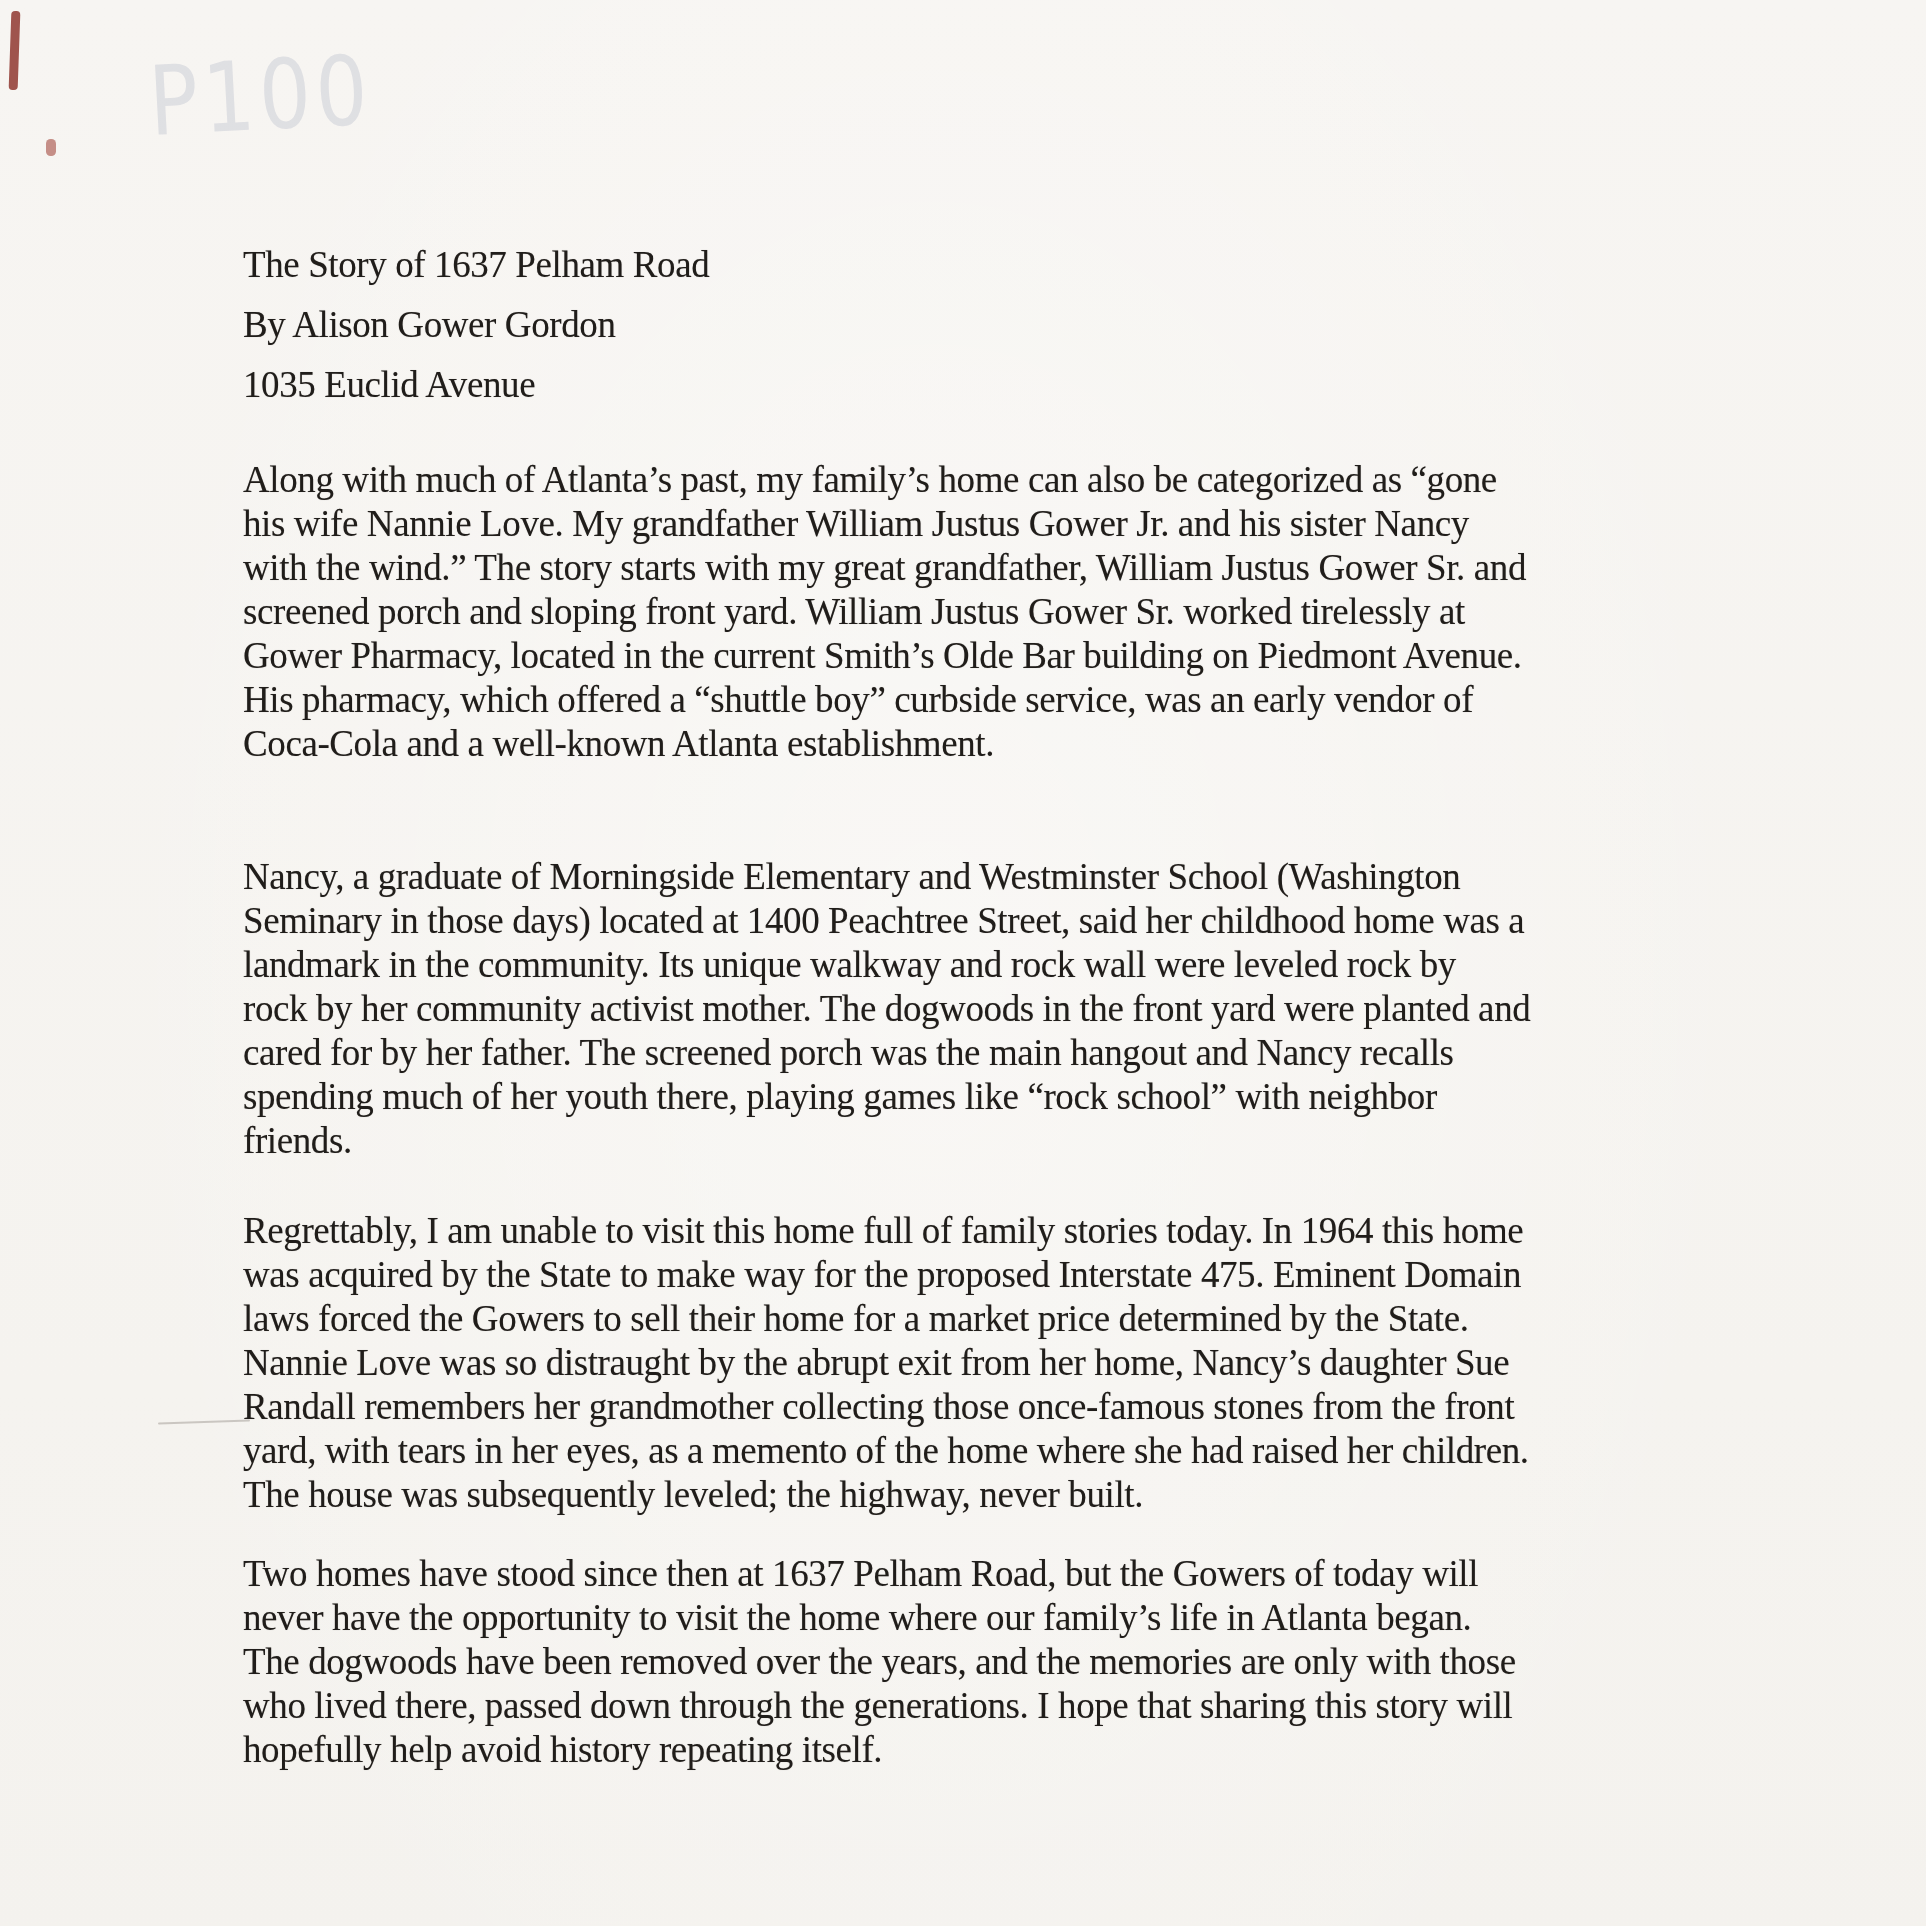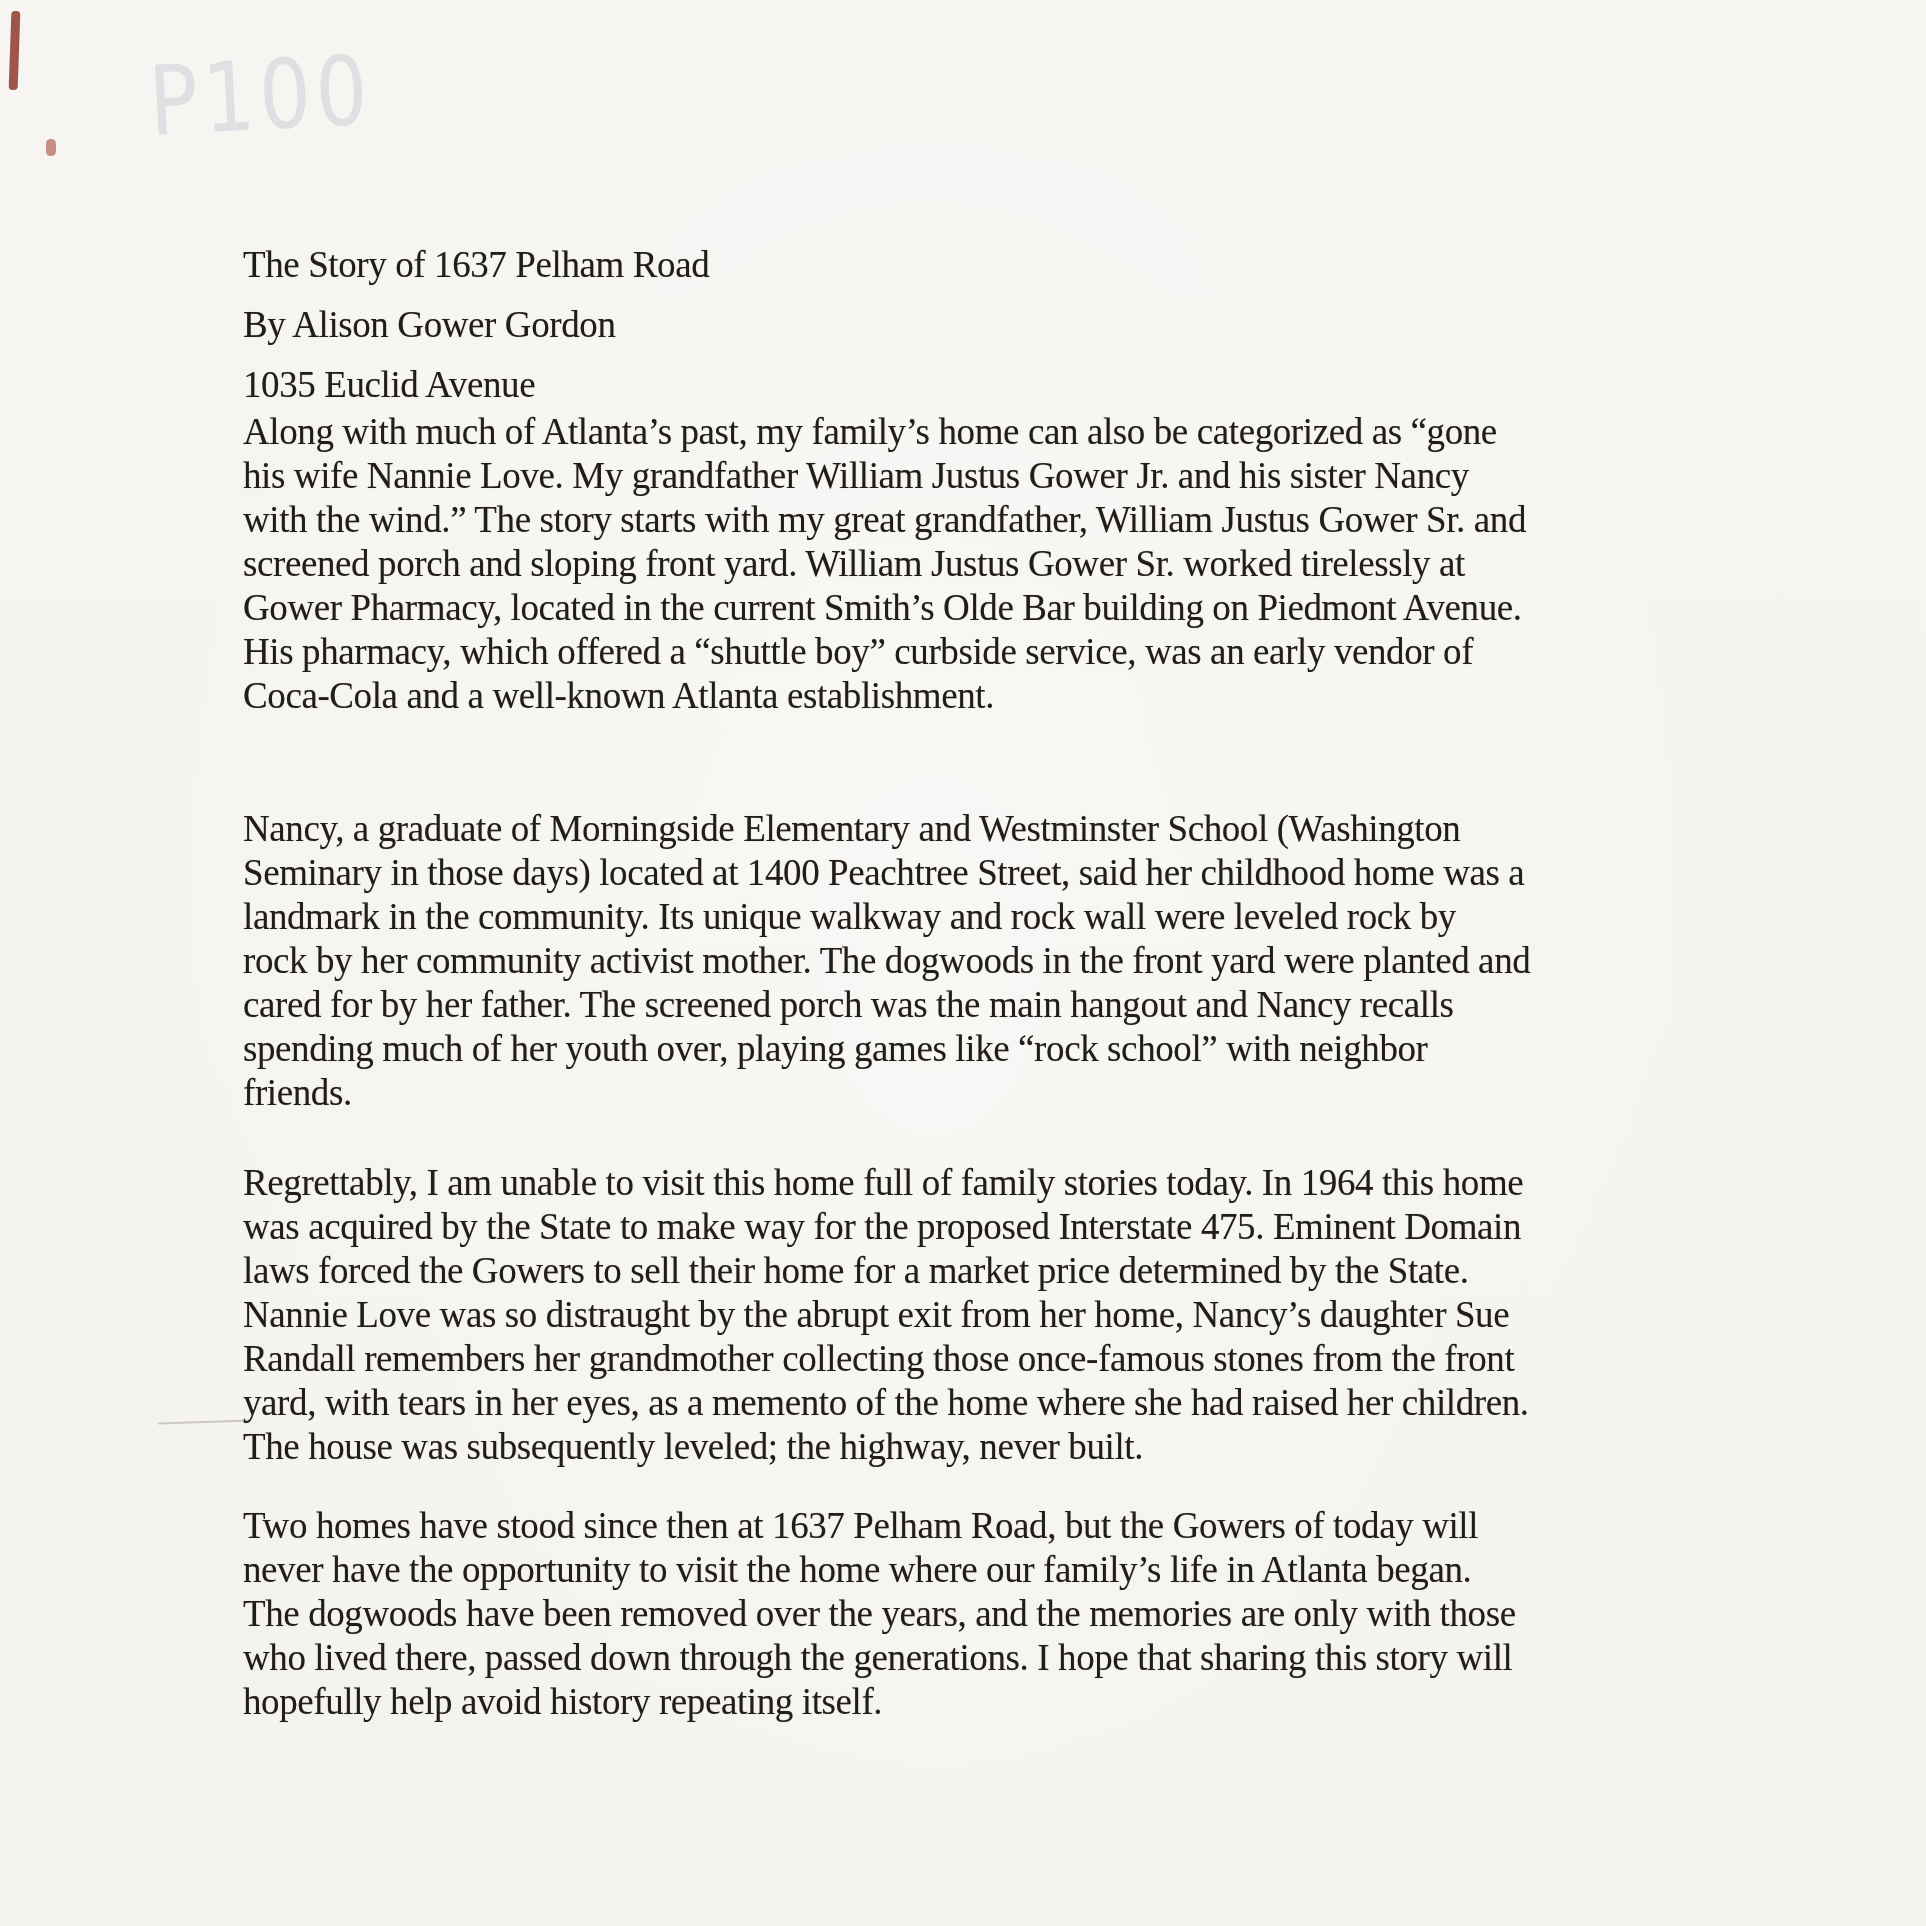--- a/index.html
+++ b/index.html
@@ -31,21 +31,21 @@
   }
   .hline {
     height: 40px;
     line-height: 40px;
     font-size: 37px;
     letter-spacing: -0.4px;
     white-space: nowrap;
     text-shadow: 0 0 0.8px rgba(35,28,22,0.35);
     margin-top: 20px;
   }
-  .paragraph { position: absolute; left: 0; }
+  .paragraph { position: absolute; left: 0; margin-top: 48px; }
   .paragraph.p1 { top: 185px; }
   .paragraph.p2 { top: 582px; }
   .paragraph.p3 { top: 936px; }
   .paragraph.p4 { top: 1279px; }
   .paragraph .line {
     height: 44px;
     line-height: 44px;
     font-size: 37px;
     letter-spacing: -0.4px;
     white-space: nowrap;
@@ -117,21 +117,21 @@
           <div class="line">Gower Pharmacy, located in the current Smith’s Olde Bar building on Piedmont Avenue.</div>
           <div class="line">His pharmacy, which offered a “shuttle boy” curbside service, was an early vendor of</div>
           <div class="line">Coca-Cola and a well-known Atlanta establishment.</div>
         </div>
         <div class="paragraph p2">
           <div class="line">Nancy, a graduate of Morningside Elementary and Westminster School (Washington</div>
           <div class="line">Seminary in those days) located at 1400 Peachtree Street, said her childhood home was a</div>
           <div class="line">landmark in the community. Its unique walkway and rock wall were leveled rock by</div>
           <div class="line">rock by her community activist mother. The dogwoods in the front yard were planted and</div>
           <div class="line">cared for by her father. The screened porch was the main hangout and Nancy recalls</div>
-          <div class="line">spending much of her youth over, playing games like “rock school” with neighbor</div>
+          <div class="line">spending much of her youth there, playing games like “rock school” with neighbor</div>
           <div class="line">friends.</div>
         </div>
         <div class="paragraph p3">
           <div class="line">Regrettably, I am unable to visit this home full of family stories today. In 1964 this home</div>
           <div class="line">was acquired by the State to make way for the proposed Interstate 475. Eminent Domain</div>
           <div class="line">laws forced the Gowers to sell their home for a market price determined by the State.</div>
           <div class="line">Nannie Love was so distraught by the abrupt exit from her home, Nancy’s daughter Sue</div>
           <div class="line">Randall remembers her grandmother collecting those once-famous stones from the front</div>
           <div class="line">yard, with tears in her eyes, as a memento of the home where she had raised her children.</div>
           <div class="line">The house was subsequently leveled; the highway, never built.</div>

